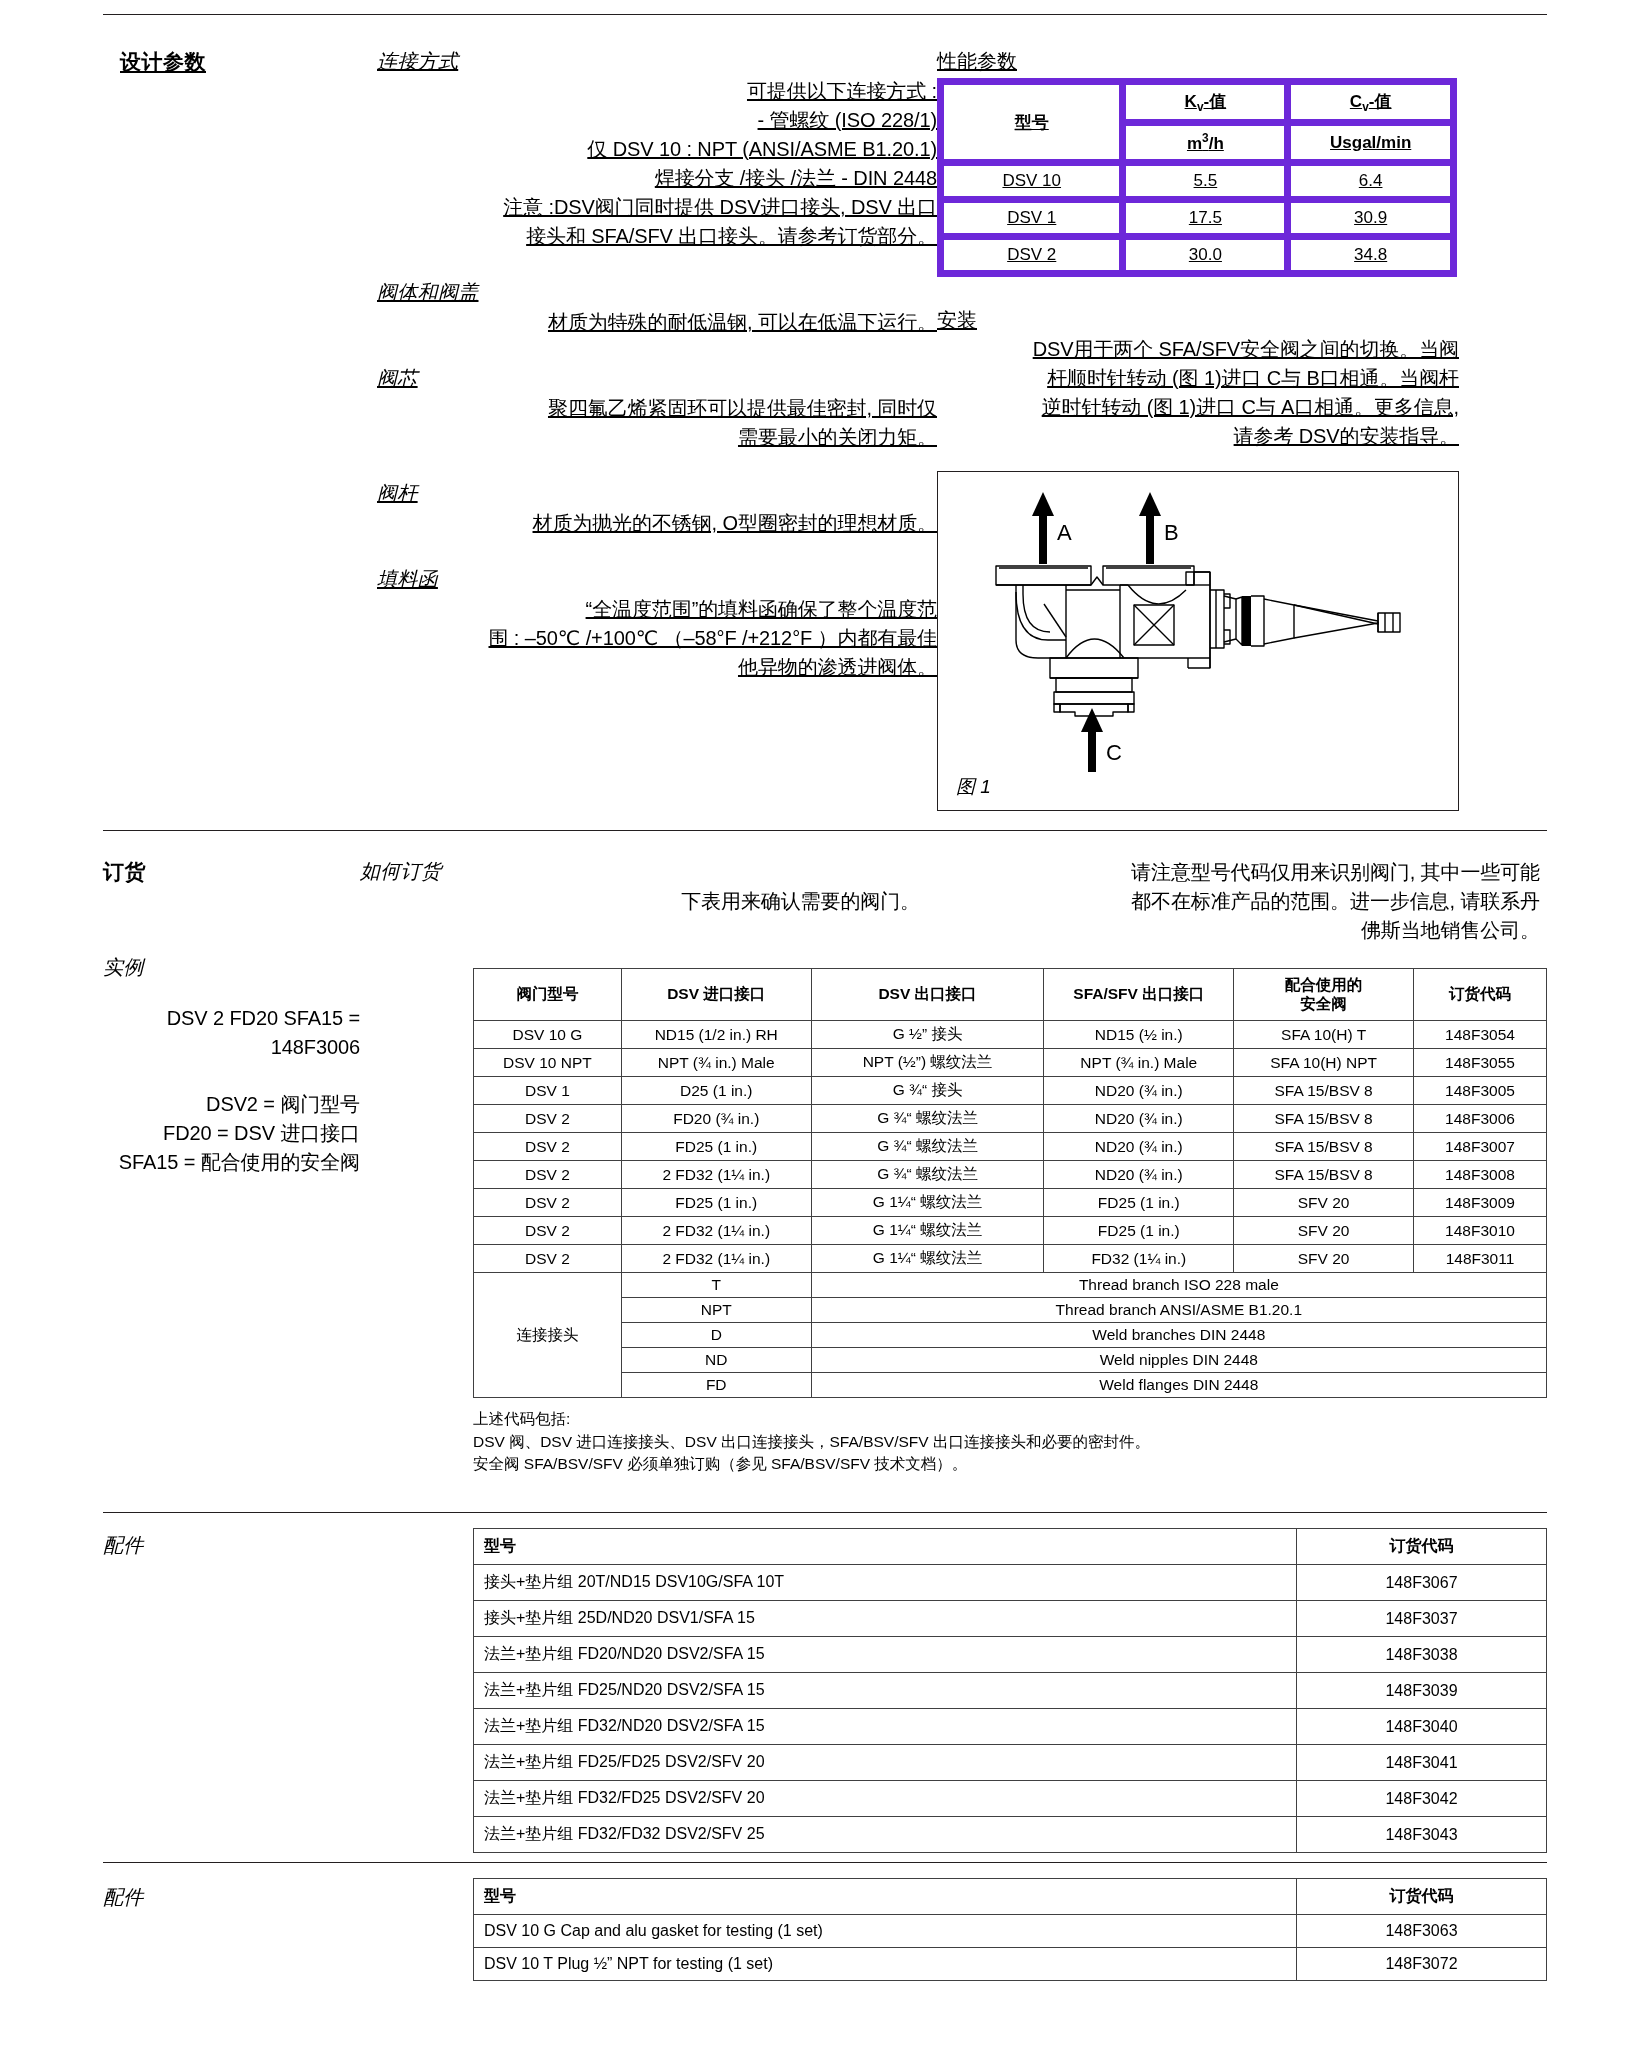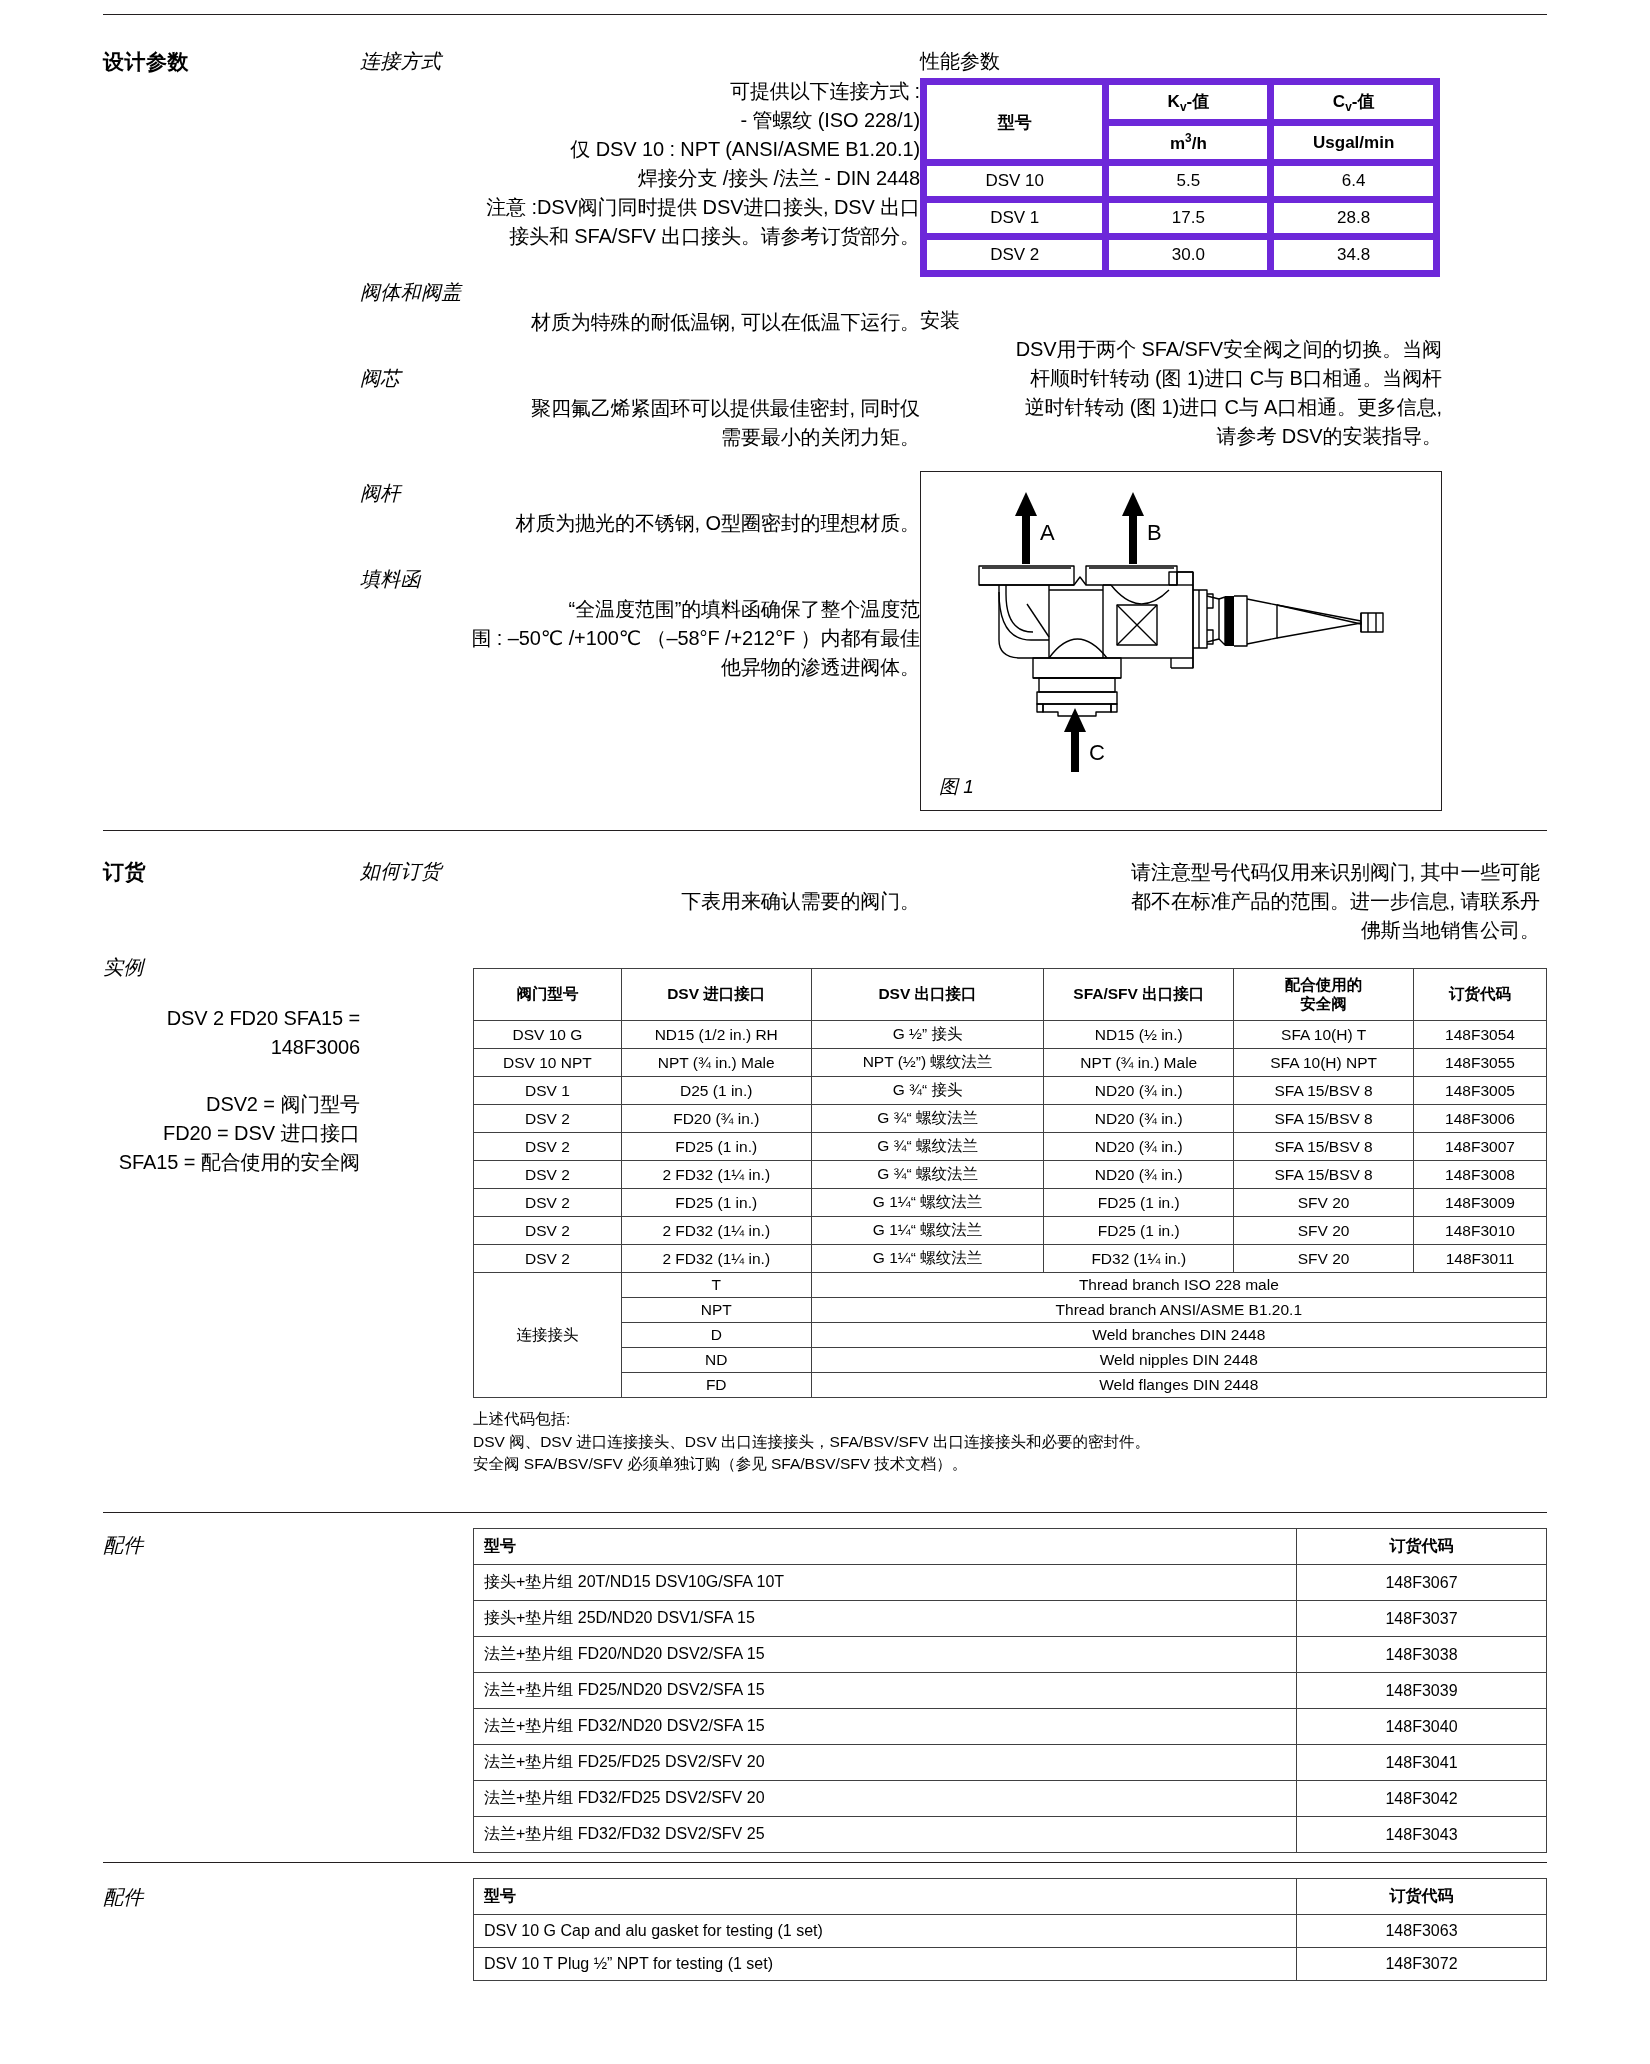--- a/index.html
+++ b/index.html
@@ -151,21 +151,21 @@
   sub { font-size: 70%; }
   sup { font-size: 70%; }
 </style>
 </head>
 <body>
 
 <div class="page">
 
   <hr class="rule" style="position:absolute;left:103px;right:103px;top:14px;width:1444px;">
 
-  <div class="section" style="position:absolute;top:48px;left:0;width:1446px;">
+  <div class="section" style="position:absolute;top:48px;left:17px;width:1446px;text-decoration:underline;">
 
     <div class="col-label">
       <h2 class="section-title">设计参数</h2>
     </div>
 
     <div class="col-mid">
 
       <div class="block">
         <div class="sub-title">连接方式</div>
         <p class="para">可提供以下连接方式 :</p>
@@ -219,21 +219,21 @@
         </thead>
         <tbody>
           <tr>
             <td>DSV 10</td>
             <td>5.5</td>
             <td>6.4</td>
           </tr>
           <tr>
             <td>DSV 1</td>
             <td>17.5</td>
-            <td>28.8</td>
+            <td>30.9</td>
           </tr>
           <tr>
             <td>DSV 2</td>
             <td>30.0</td>
             <td>34.8</td>
           </tr>
         </tbody>
       </table>
 
       <div style="margin-top:30px;">

